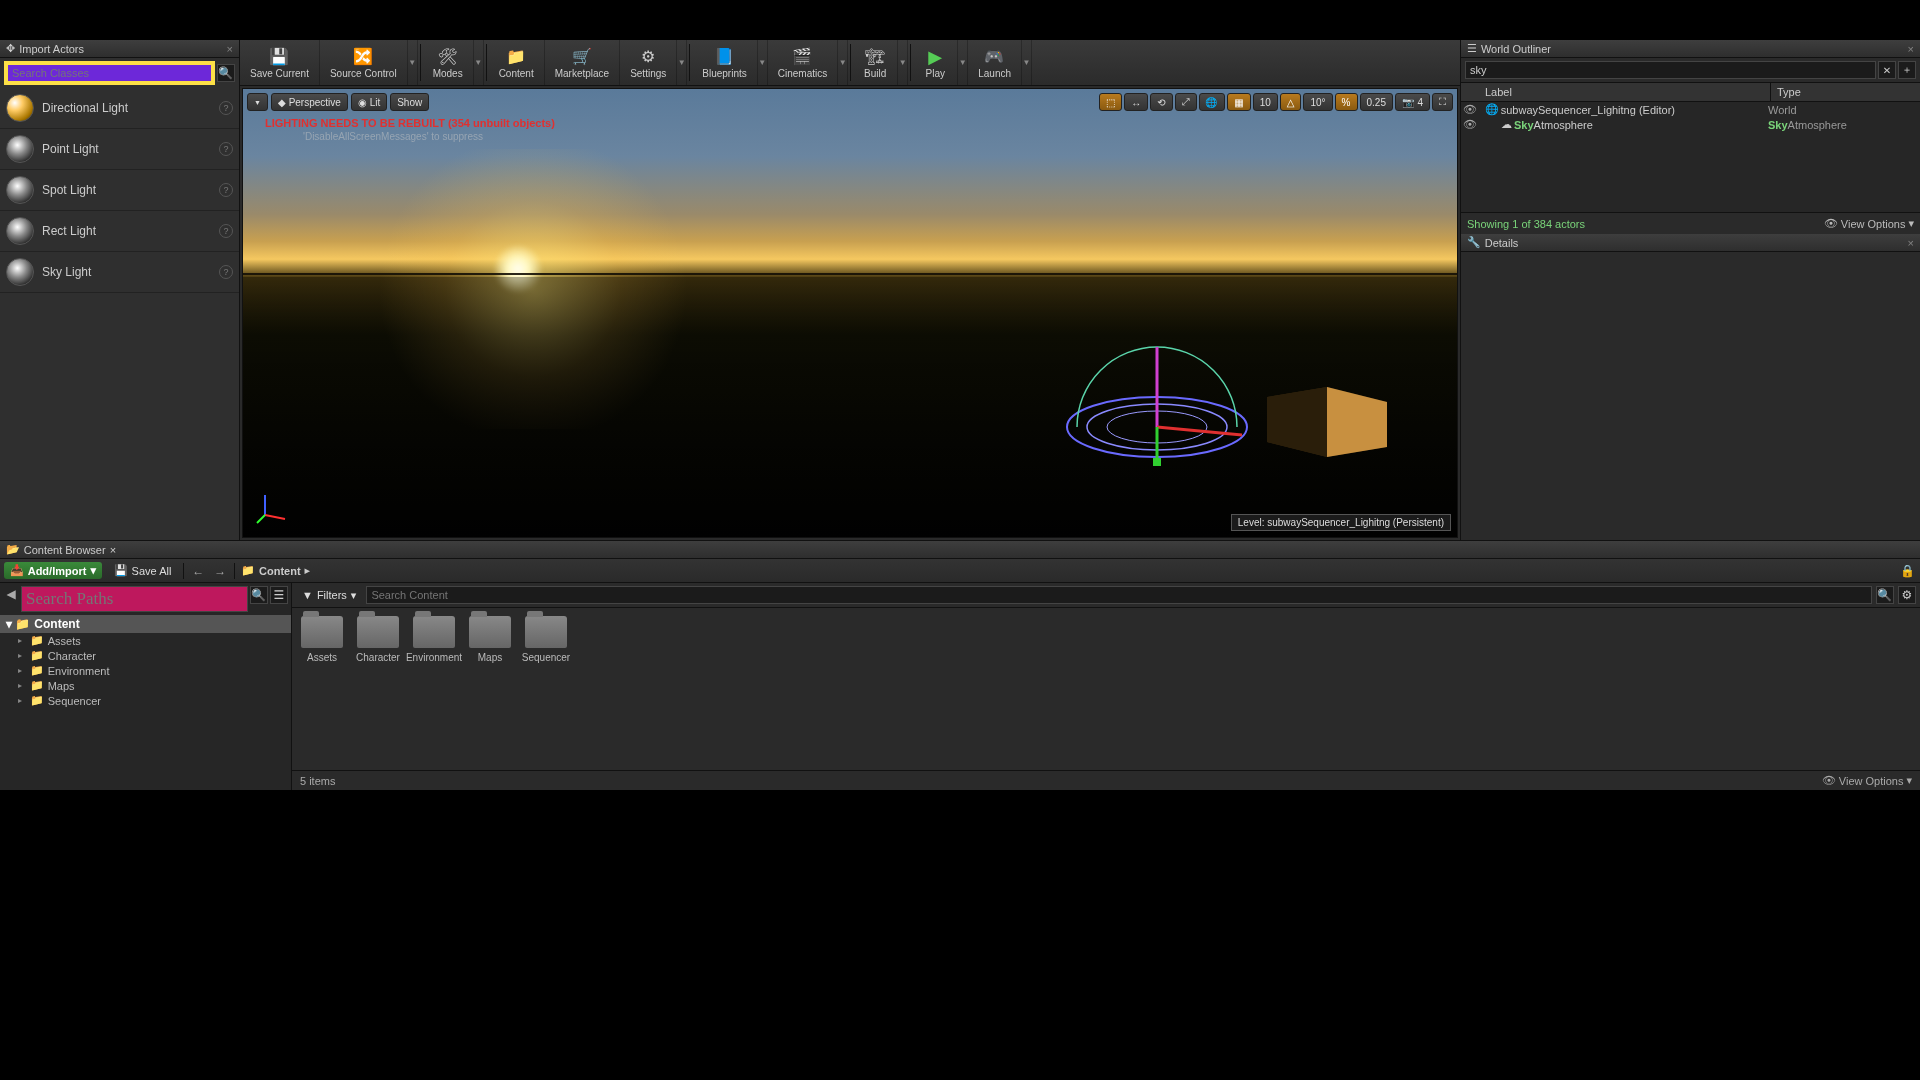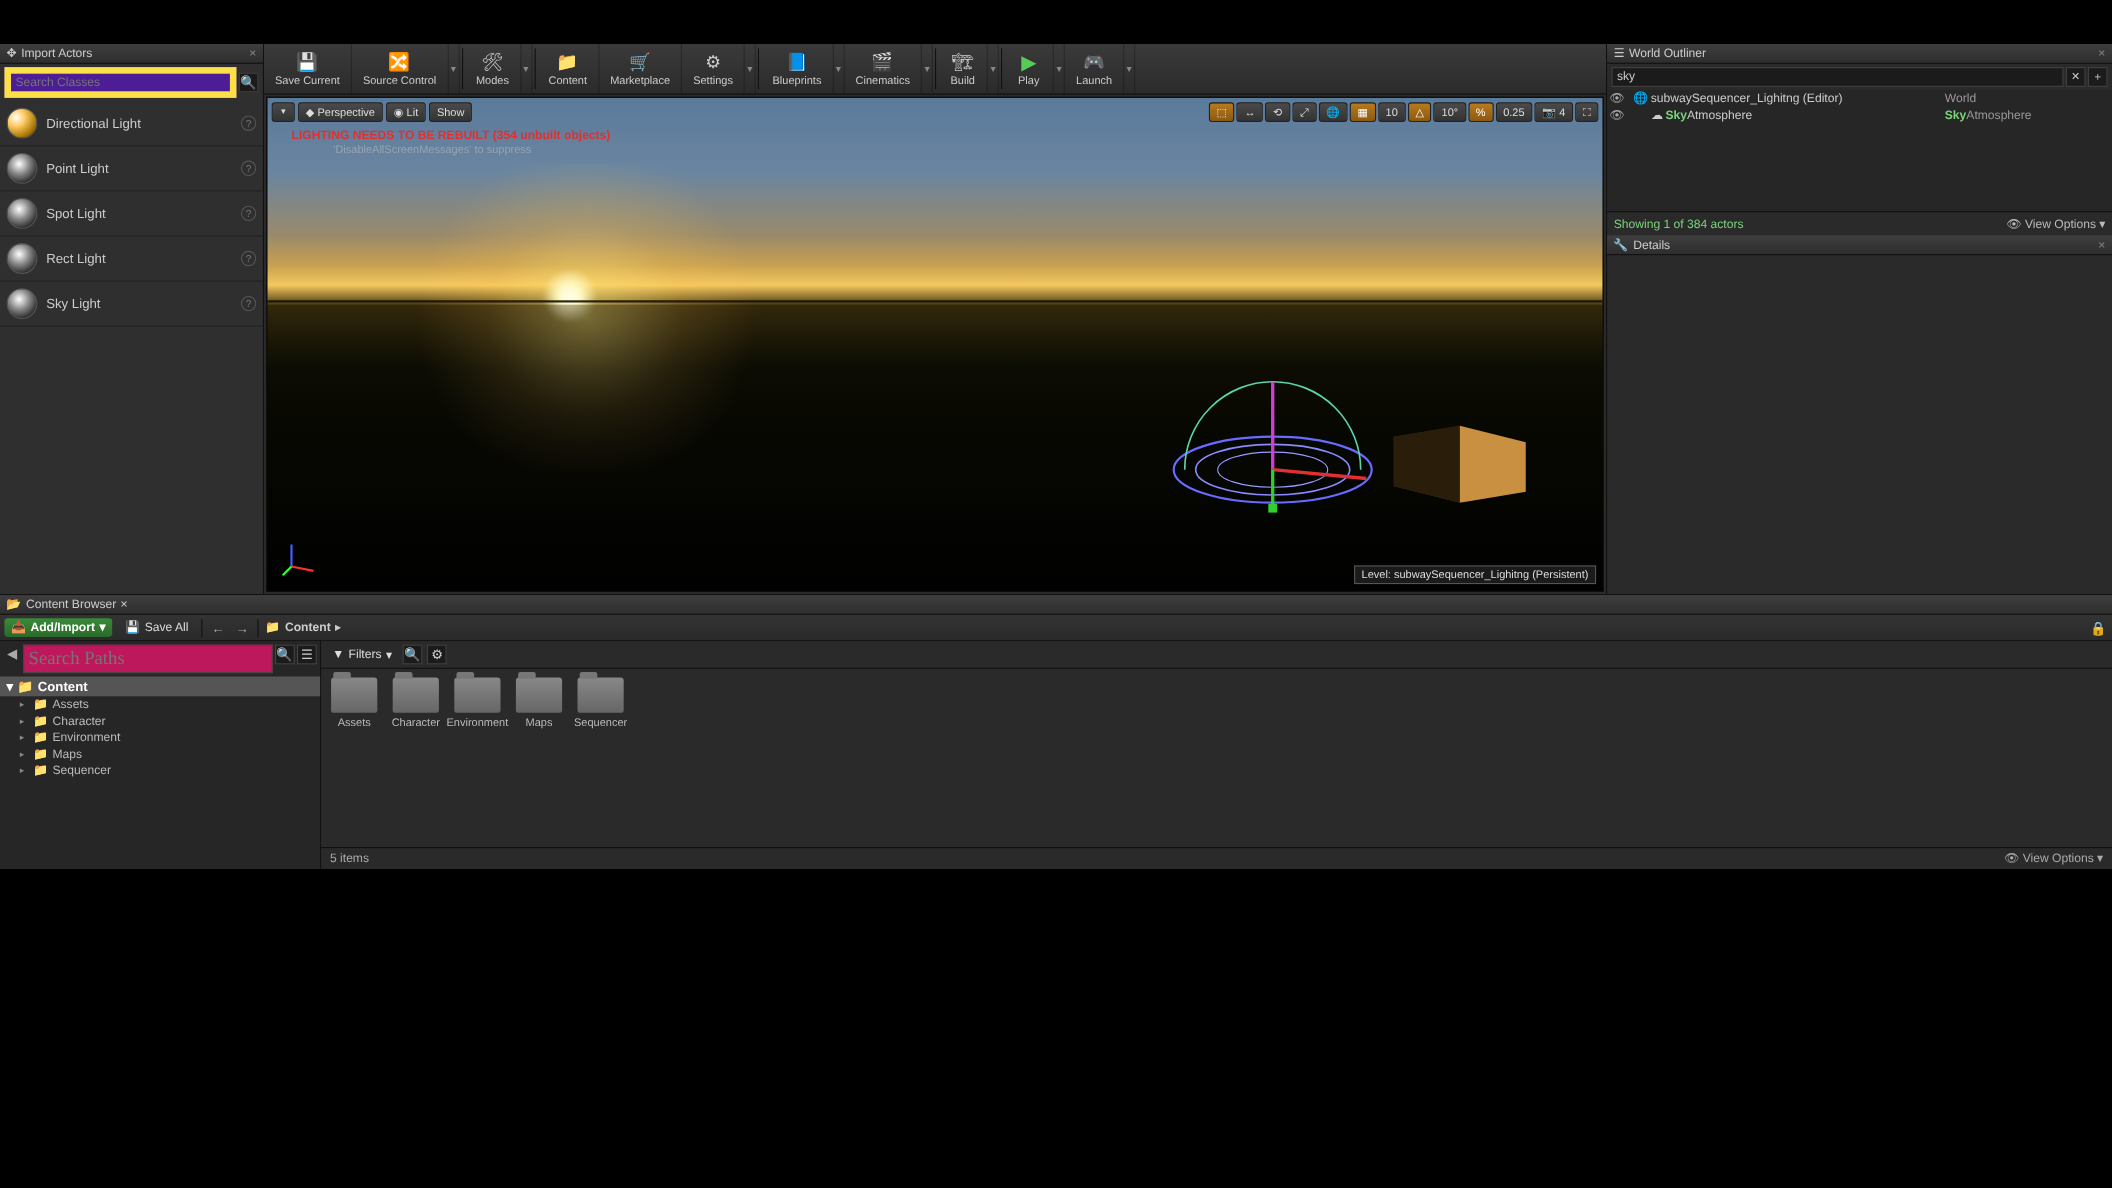--- a/index.html
+++ b/index.html
@@ -12,21 +12,21 @@
 
 
 .upper { flex: 0 0 500px; display: flex; }
 .lower { flex: 1; display: flex; flex-direction: column; background: #2a2a2a; border-top: 1px solid #111; }
 
 
 .place-actors { width: 240px; background: #2f2f2f; display: flex; flex-direction: column; border-right: 1px solid #111; }
 .tab { height: 18px; display: flex; align-items: center; padding: 0 6px; background: linear-gradient(#3e3e3e,#2e2e2e); font-size: 11px; gap: 4px; border-bottom: 1px solid #111; }
 .tab .x { margin-left: auto; opacity: .5; cursor: pointer; }
 .search-row { display: flex; align-items: center; padding: 3px 4px; gap: 2px; }
-.search-row input { flex: 1; background: #4c1d95; border: 6px solid #fde047; color: #ccc; padding: 2px 4px; font-size: 11px; }
+.search-row input { flex: 1; background: #6d28d9; border: 4px solid #fde047; color: #ccc; padding: 2px 4px; font-size: 11px; }
 .search-row .mag { width: 18px; height: 18px; display: flex; align-items: center; justify-content: center; background: #1b1b1b; border: 1px solid #444; }
 
 .pa-body { flex: 1; display: flex; }
 .pa-cats { width: 90px; background: #262626; }
 .pa-cat { padding: 5px 6px; font-size: 11px; color: #bbb; cursor: pointer; border-left: 3px solid transparent; }
 .pa-cat.active { background: #3a3a3a; color: #fff; border-left-color: #f0a030; }
 .pa-items { flex: 1; }
 .pa-item { display: flex; align-items: center; gap: 8px; padding: 6px 6px; border-bottom: 1px solid #222; }
 .pa-item .thumb { width: 28px; height: 28px; background: radial-gradient(circle at 40% 35%, #fff, #888 40%, #222 80%); border-radius: 50%; border: 1px solid #555; }
 .pa-item .thumb.dir { background: radial-gradient(circle at 30% 30%, #fff, #ffcc66 30%, #aa7700 70%, #332200); }
@@ -306,20 +306,25 @@
       <div class="tab">
         <span>☰</span>
         <span>World Outliner</span>
         <span class="x">×</span>
       </div>
       <div class="wo-search">
         <input value="sky" style="">
         <div class="clr">✕</div>
         <div class="clr">＋</div>
       </div>
+      <div class="wo-head">
+        <div style="width:18px"></div>
+        <div class="wo-col-label">Label</div>
+        <div class="wo-col-type">Type</div>
+      </div>
       <div class="wo-rows" id="wo-rows">
           <div class="wo-row">
             <span class="eye">👁</span>
             <span class="tree" style="width:4px"></span>
             <span>🌐</span> 
             <span class="lbl">subwaySequencer_Lighitng (Editor)</span>
             <span class="typ">World</span>
           </div>
           <div class="wo-row">
             <span class="eye">👁</span>
@@ -373,20 +378,21 @@
             <div class="cb-tree-item"><span class="arrow">▸</span><span class="fld">📁</span> Assets</div>
             <div class="cb-tree-item"><span class="arrow">▸</span><span class="fld">📁</span> Character</div>
             <div class="cb-tree-item"><span class="arrow">▸</span><span class="fld">📁</span> Environment</div>
             <div class="cb-tree-item"><span class="arrow">▸</span><span class="fld">📁</span> Maps</div>
             <div class="cb-tree-item"><span class="arrow">▸</span><span class="fld">📁</span> Sequencer</div>
           </div>
       </div>
       <div class="cb-main">
         <div class="cb-filter-row">
           <div class="cb-btn plain">▼ <span>Filters</span> ▾</div>
+          <input placeholder="Search Content" style="">
           <div style="width:18px;height:18px;background:#1b1b1b;border:1px solid #444;display:flex;align-items:center;justify-content:center">🔍</div>
           <div style="width:18px;height:18px;background:#1b1b1b;border:1px solid #444;display:flex;align-items:center;justify-content:center">⚙</div>
         </div>
         <div class="cb-items" id="cb-items">
             <div class="cb-item">
               <div class="foldericon"></div>
               <div class="lbl">Assets</div>
             </div>
             <div class="cb-item">
               <div class="foldericon"></div>

